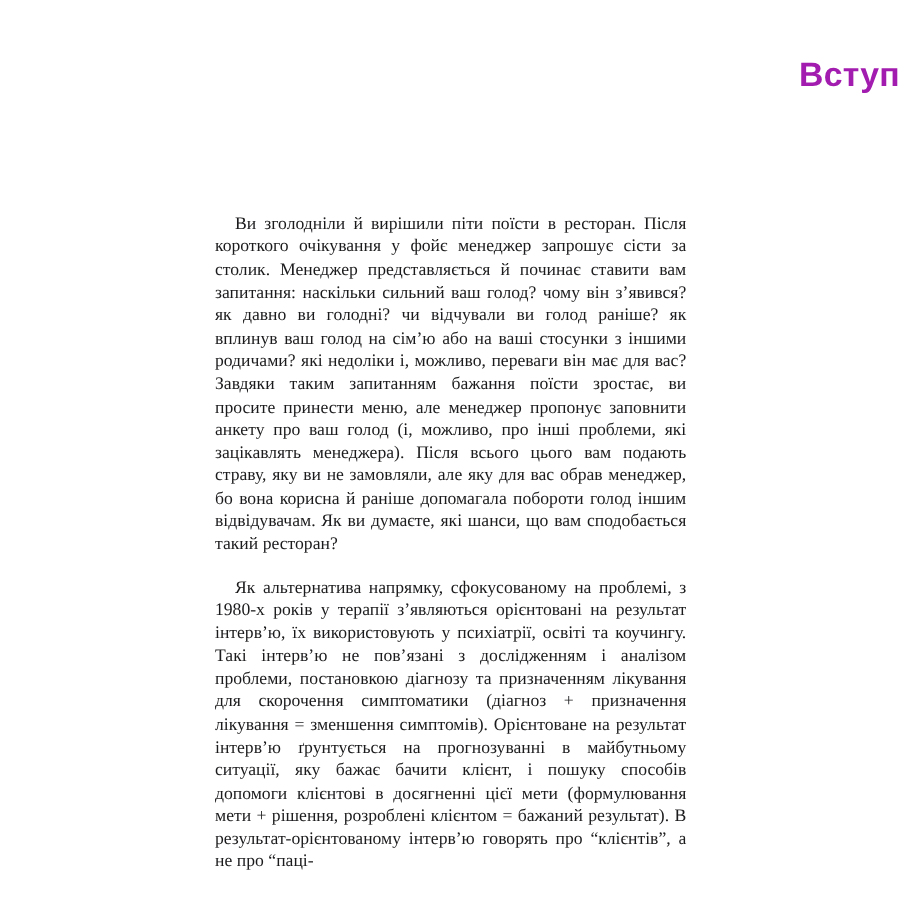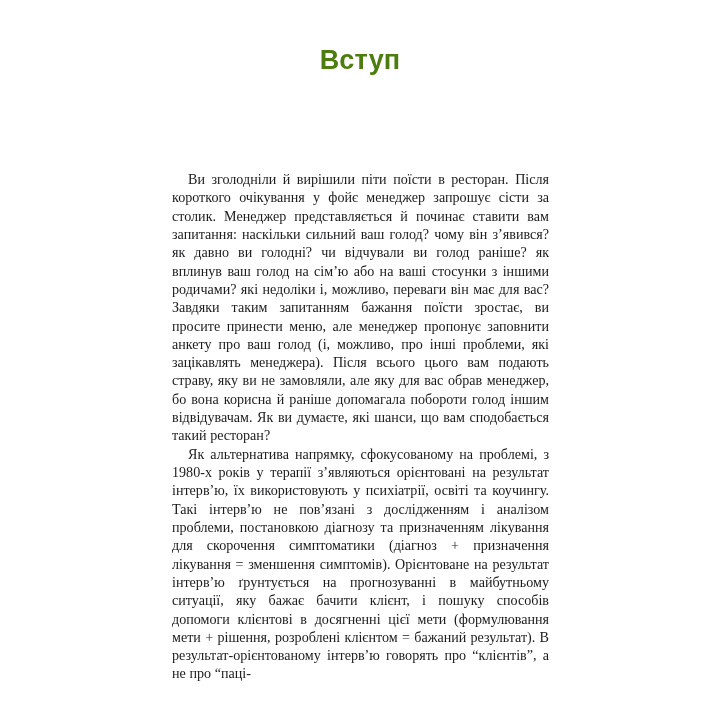--- a/index.html
+++ b/index.html
@@ -24,26 +24,26 @@
     background: #ffffff;
     box-sizing: border-box;
   }
 
   
   .chapter-heading {
     position: absolute;
     left: 0;
     top: 26px;
     width: 720px;
-    text-align: center;
+    text-align: right;
     font-family: "Liberation Sans", "DejaVu Sans", sans-serif;
     font-weight: bold;
     font-size: 27px;
     letter-spacing: 0.2px;
-    color: #4d7c0f;
+    color: #a21caf;
     line-height: 1.2;
   }
 
   
   .text-block {
     position: absolute;
     left: 172px;
     top: 170px;
     width: 377px;
   }
@@ -55,21 +55,21 @@
     font-size: 14.1px;
     line-height: 18.32px;
     color: #1b1b1d;
     text-indent: 16px;
     hyphens: manual;
     -webkit-hyphens: manual;
     word-spacing: 0.1px;
   }
 
   .body-paragraph + .body-paragraph {
-    margin-top: 0;
+    margin-top: 16px;
   }
 
   
   .body-paragraph.cut-off {
     text-align-last: left;
   }
 </style>
 </head>
 <body>
 

